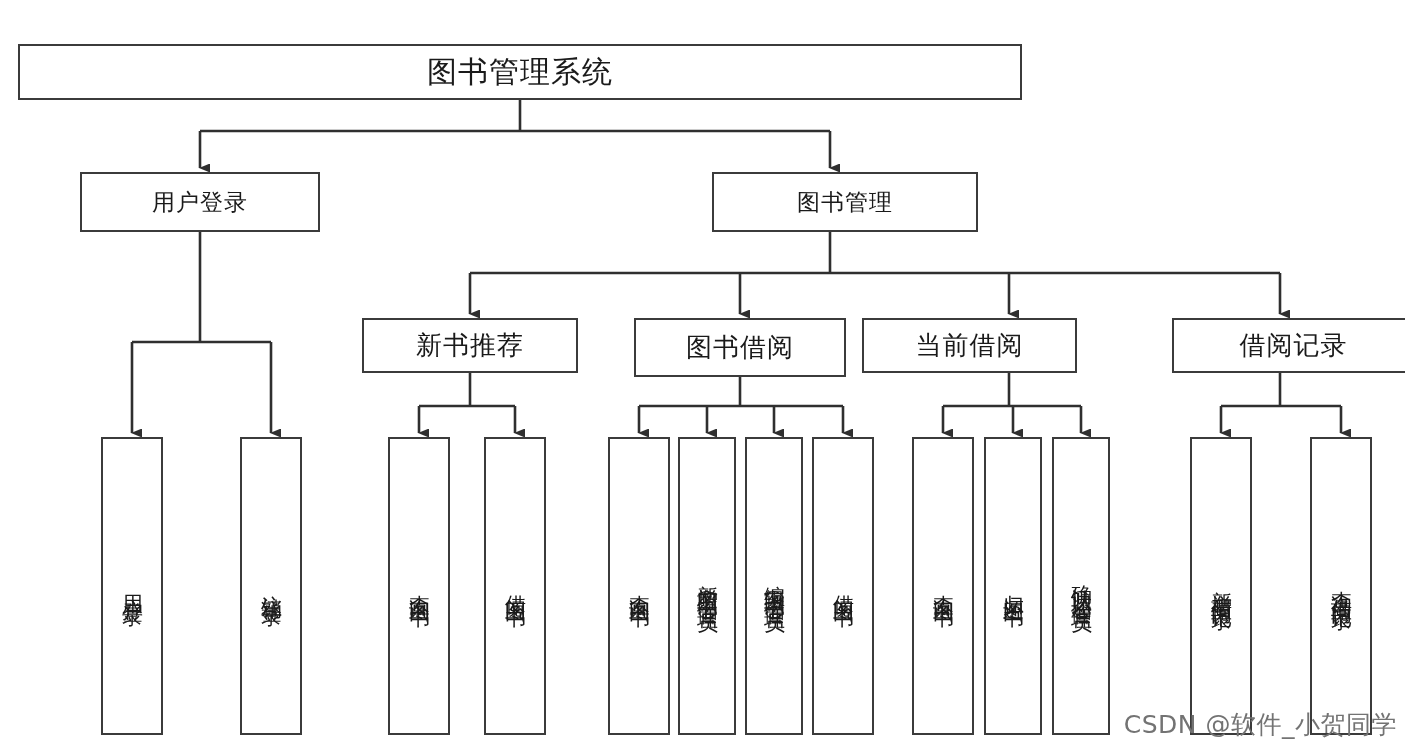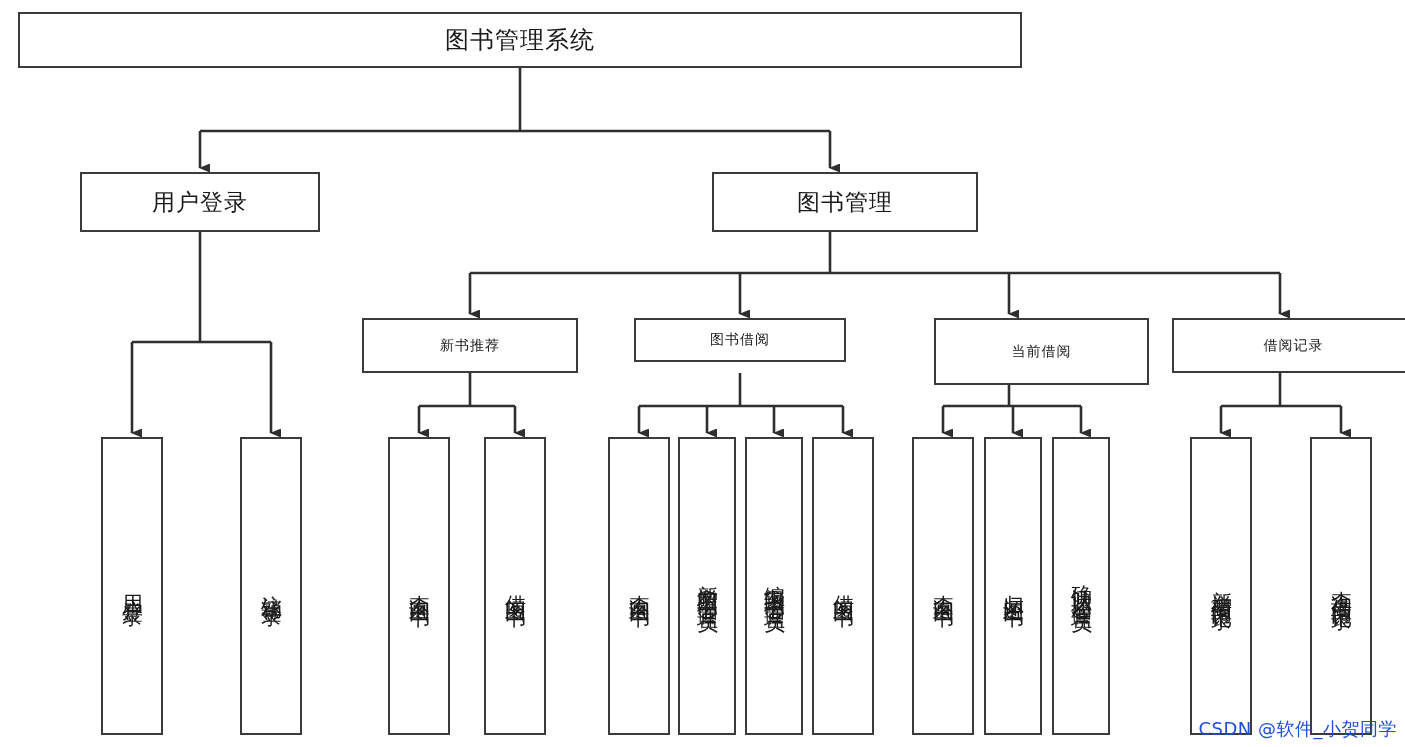--- a/index.html
+++ b/index.html
@@ -29,27 +29,28 @@
     box-sizing: border-box;
     background: #ffffff;
     border: 2.5px solid #3b3b3b;
     display: flex;
     align-items: center;
     justify-content: center;
     color: #1a1a1a;
     z-index: 2;
   }
   .node.root {
-    font-size: 24px;
+    font-size: 30px;
+    margin-top: 32px;
   }
   .node.level2 {
     font-size: 23px;
   }
   .node.level3 {
-    font-size: 14px;
+    font-size: 26px;
   }
   .node.leaf {
     font-size: 21px;
     align-items: center;
     justify-content: center;
   }
   .vtext {
     writing-mode: vertical-rl;
     text-orientation: upright;
     letter-spacing: 4px;
@@ -57,22 +58,22 @@
     white-space: nowrap;
   }
   .htext {
     white-space: nowrap;
     letter-spacing: 1px;
   }
   #watermark {
     position: absolute;
     right: 8px;
     bottom: 6px;
-    font-size: 18px;
-    color: #1d4ed8;
+    font-size: 25px;
+    color: #737373;
     letter-spacing: 0.5px;
     z-index: 3;
     white-space: nowrap;
   }
 </style>
 </head>
 <body>
 
 <div id="canvas">
 
@@ -138,24 +139,24 @@
   <div class="node level2" style="left:80px; top:172px; width:240px; height:60px;">
     <span class="htext">用户登录</span>
   </div>
   <div class="node level2" style="left:712px; top:172px; width:266px; height:60px;">
     <span class="htext">图书管理</span>
   </div>
 
   <div class="node level3" style="left:362px; top:318px; width:216px; height:55px;">
     <span class="htext">新书推荐</span>
   </div>
-  <div class="node level3" style="left:634px; top:318px; width:212px; height:44px;justify-content:center;">
+  <div class="node level3" style="left:634px; top:318px; width:212px; height:59px;justify-content:center;">
     <span class="htext">图书借阅</span>
   </div>
-  <div class="node level3" style="left:934px; top:318px; width:215px; height:67px;">
+  <div class="node level3" style="left:862px; top:318px; width:215px; height:55px;">
     <span class="htext">当前借阅</span>
   </div>
   <div class="node level3" style="left:1172px; top:318px; width:243px; height:55px;">
     <span class="htext">借阅记录</span>
   </div>
 
   <div class="node leaf" style="left:101px; top:437px; width:62px; height:298px;">
     <span class="vtext">用户登录</span>
   </div>
   <div class="node leaf" style="left:240px; top:437px; width:62px; height:298px;">

